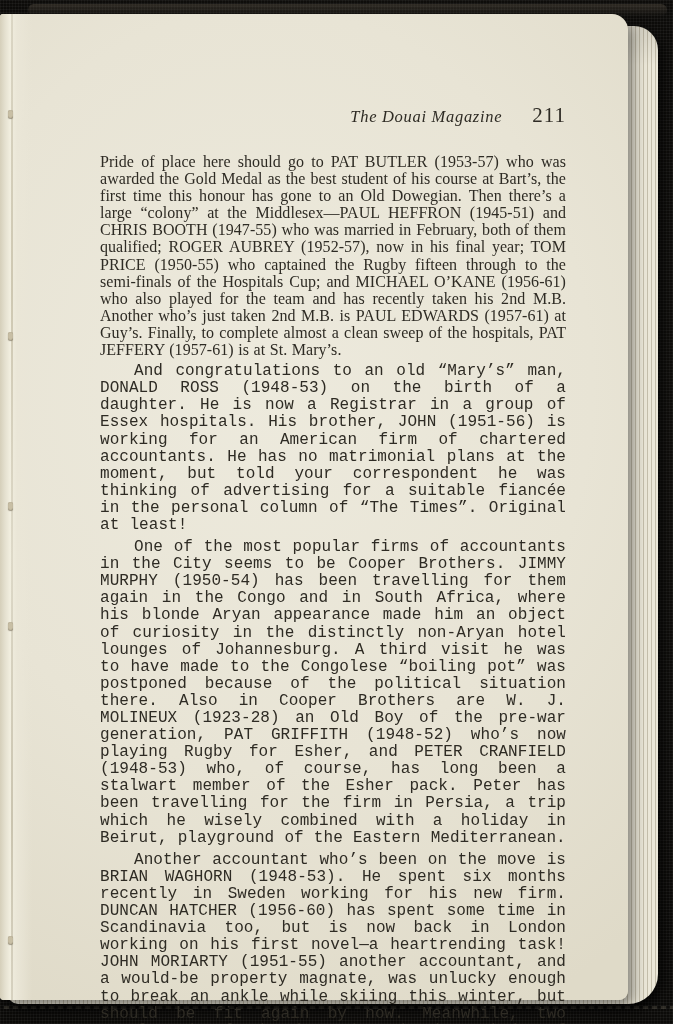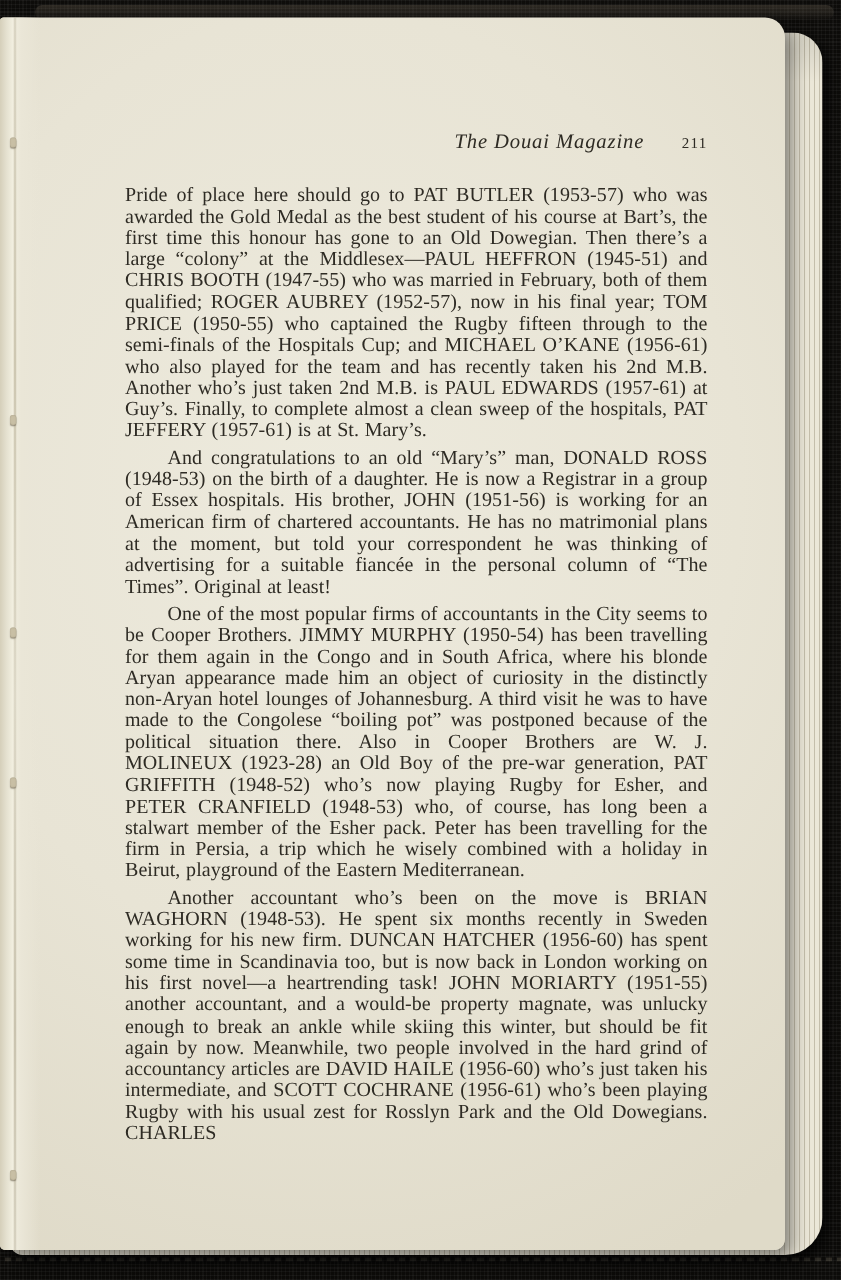--- a/index.html
+++ b/index.html
@@ -76,29 +76,29 @@
   .content {
     position: absolute; top: 0; left: 0; right: 0;
     padding: 89px 62px 0 100px;
     color: #2e2b24;
   }
   .running-header {
     display: flex; justify-content: flex-end; align-items: baseline;
     gap: 30px; margin-bottom: 25px;
   }
   .mag-title { font-style: italic; font-size: 16.5px; letter-spacing: 0.7px; }
-  .page-num  { font-size: 12px; letter-spacing: 1px; }
+  .page-num  { font-size: 21px; letter-spacing: 1px; }
 
   .para {
     margin: 0 0 5px 0;
     font-size: 16px; line-height: 17.1px;
     text-align: justify; text-justify: inter-word;
     letter-spacing: 0.05px; word-spacing: 0.5px;
   }
-  .para.indent { text-indent: 34px; }
+  .para.indent { text-indent: 34px; font-family: Liberation Mono, monospace; }
 </style>
 </head>
 <body>
 
 <div class="scene">
   <div class="cover-texture"></div>
   <div class="cover-bevel"></div>
   <div class="cover-hem"></div>
 
   <div class="fore-edge"></div>

